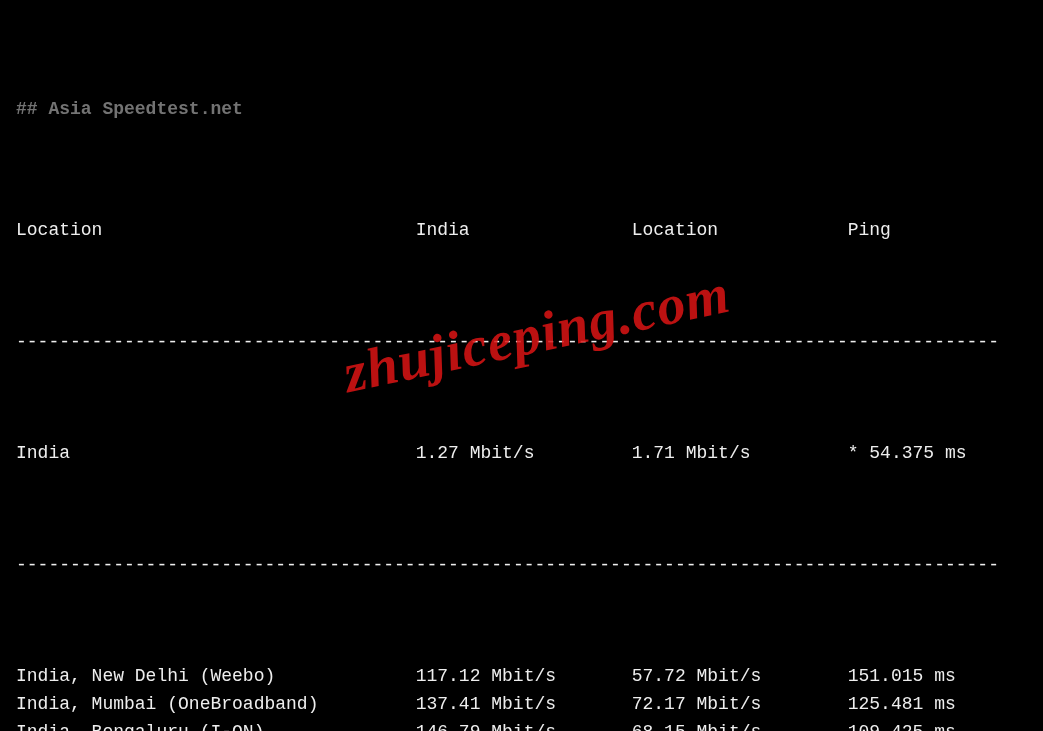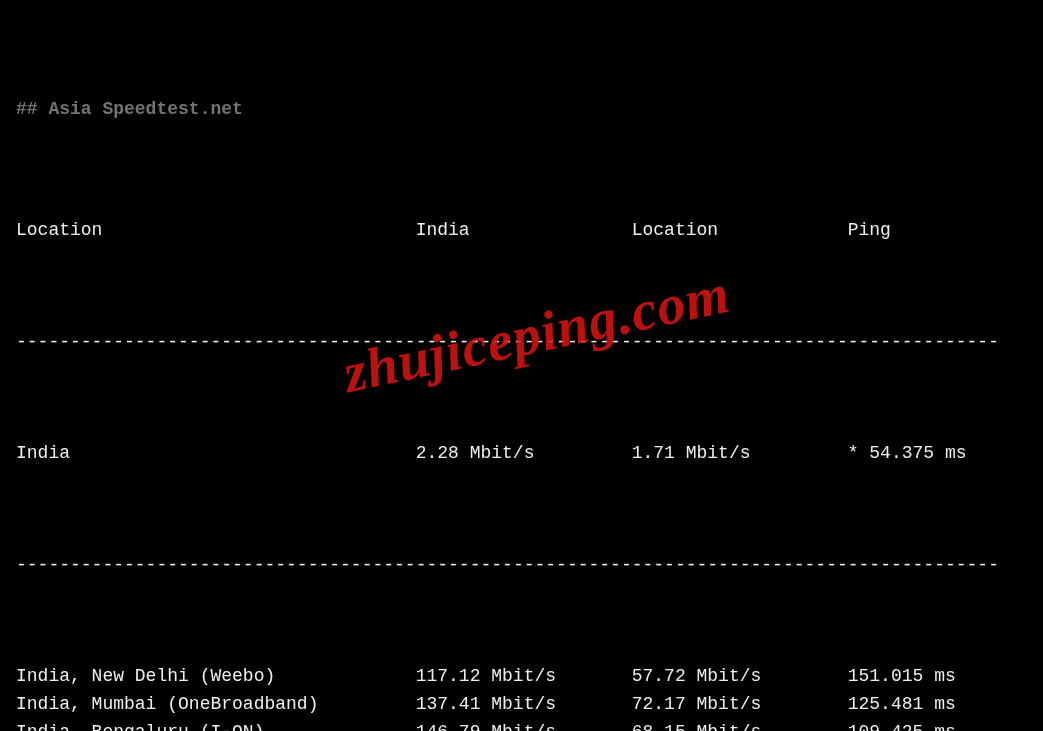--- a/index.html
+++ b/index.html
@@ -58,21 +58,21 @@
     <span class="col-location">Location</span>
     <span class="col-upload">India</span>
     <span class="col-download">Location</span>
     <span class="col-ping">Ping</span>
   </div>
 
   <div class="divider">-------------------------------------------------------------------------------------------</div>
 
   <div class="row">
     <span class="col-location">India</span>
-    <span class="col-upload">2.28 Mbit/s</span>
+    <span class="col-upload">1.27 Mbit/s</span>
     <span class="col-download">1.71 Mbit/s</span>
     <span class="col-ping"><span class="ping-val">* 54.375 ms</span></span>
   </div>
 
   <div class="divider">-------------------------------------------------------------------------------------------</div>
 
   <div id="rows"><div class="row"><span class="col-location">India, New Delhi (Weebo)</span><span class="col-upload">117.12 Mbit/s</span><span class="col-download">57.72 Mbit/s</span><span class="col-ping"><span class="ping-val">151.015 ms</span></span></div><div class="row"><span class="col-location">India, Mumbai (OneBroadband)</span><span class="col-upload">137.41 Mbit/s</span><span class="col-download">72.17 Mbit/s</span><span class="col-ping"><span class="ping-val">125.481 ms</span></span></div><div class="row"><span class="col-location">India, Bengaluru (I-ON)</span><span class="col-upload">146.79 Mbit/s</span><span class="col-download">68.15 Mbit/s</span><span class="col-ping"><span class="ping-val">109.425 ms</span></span></div></div>
 
   
 

